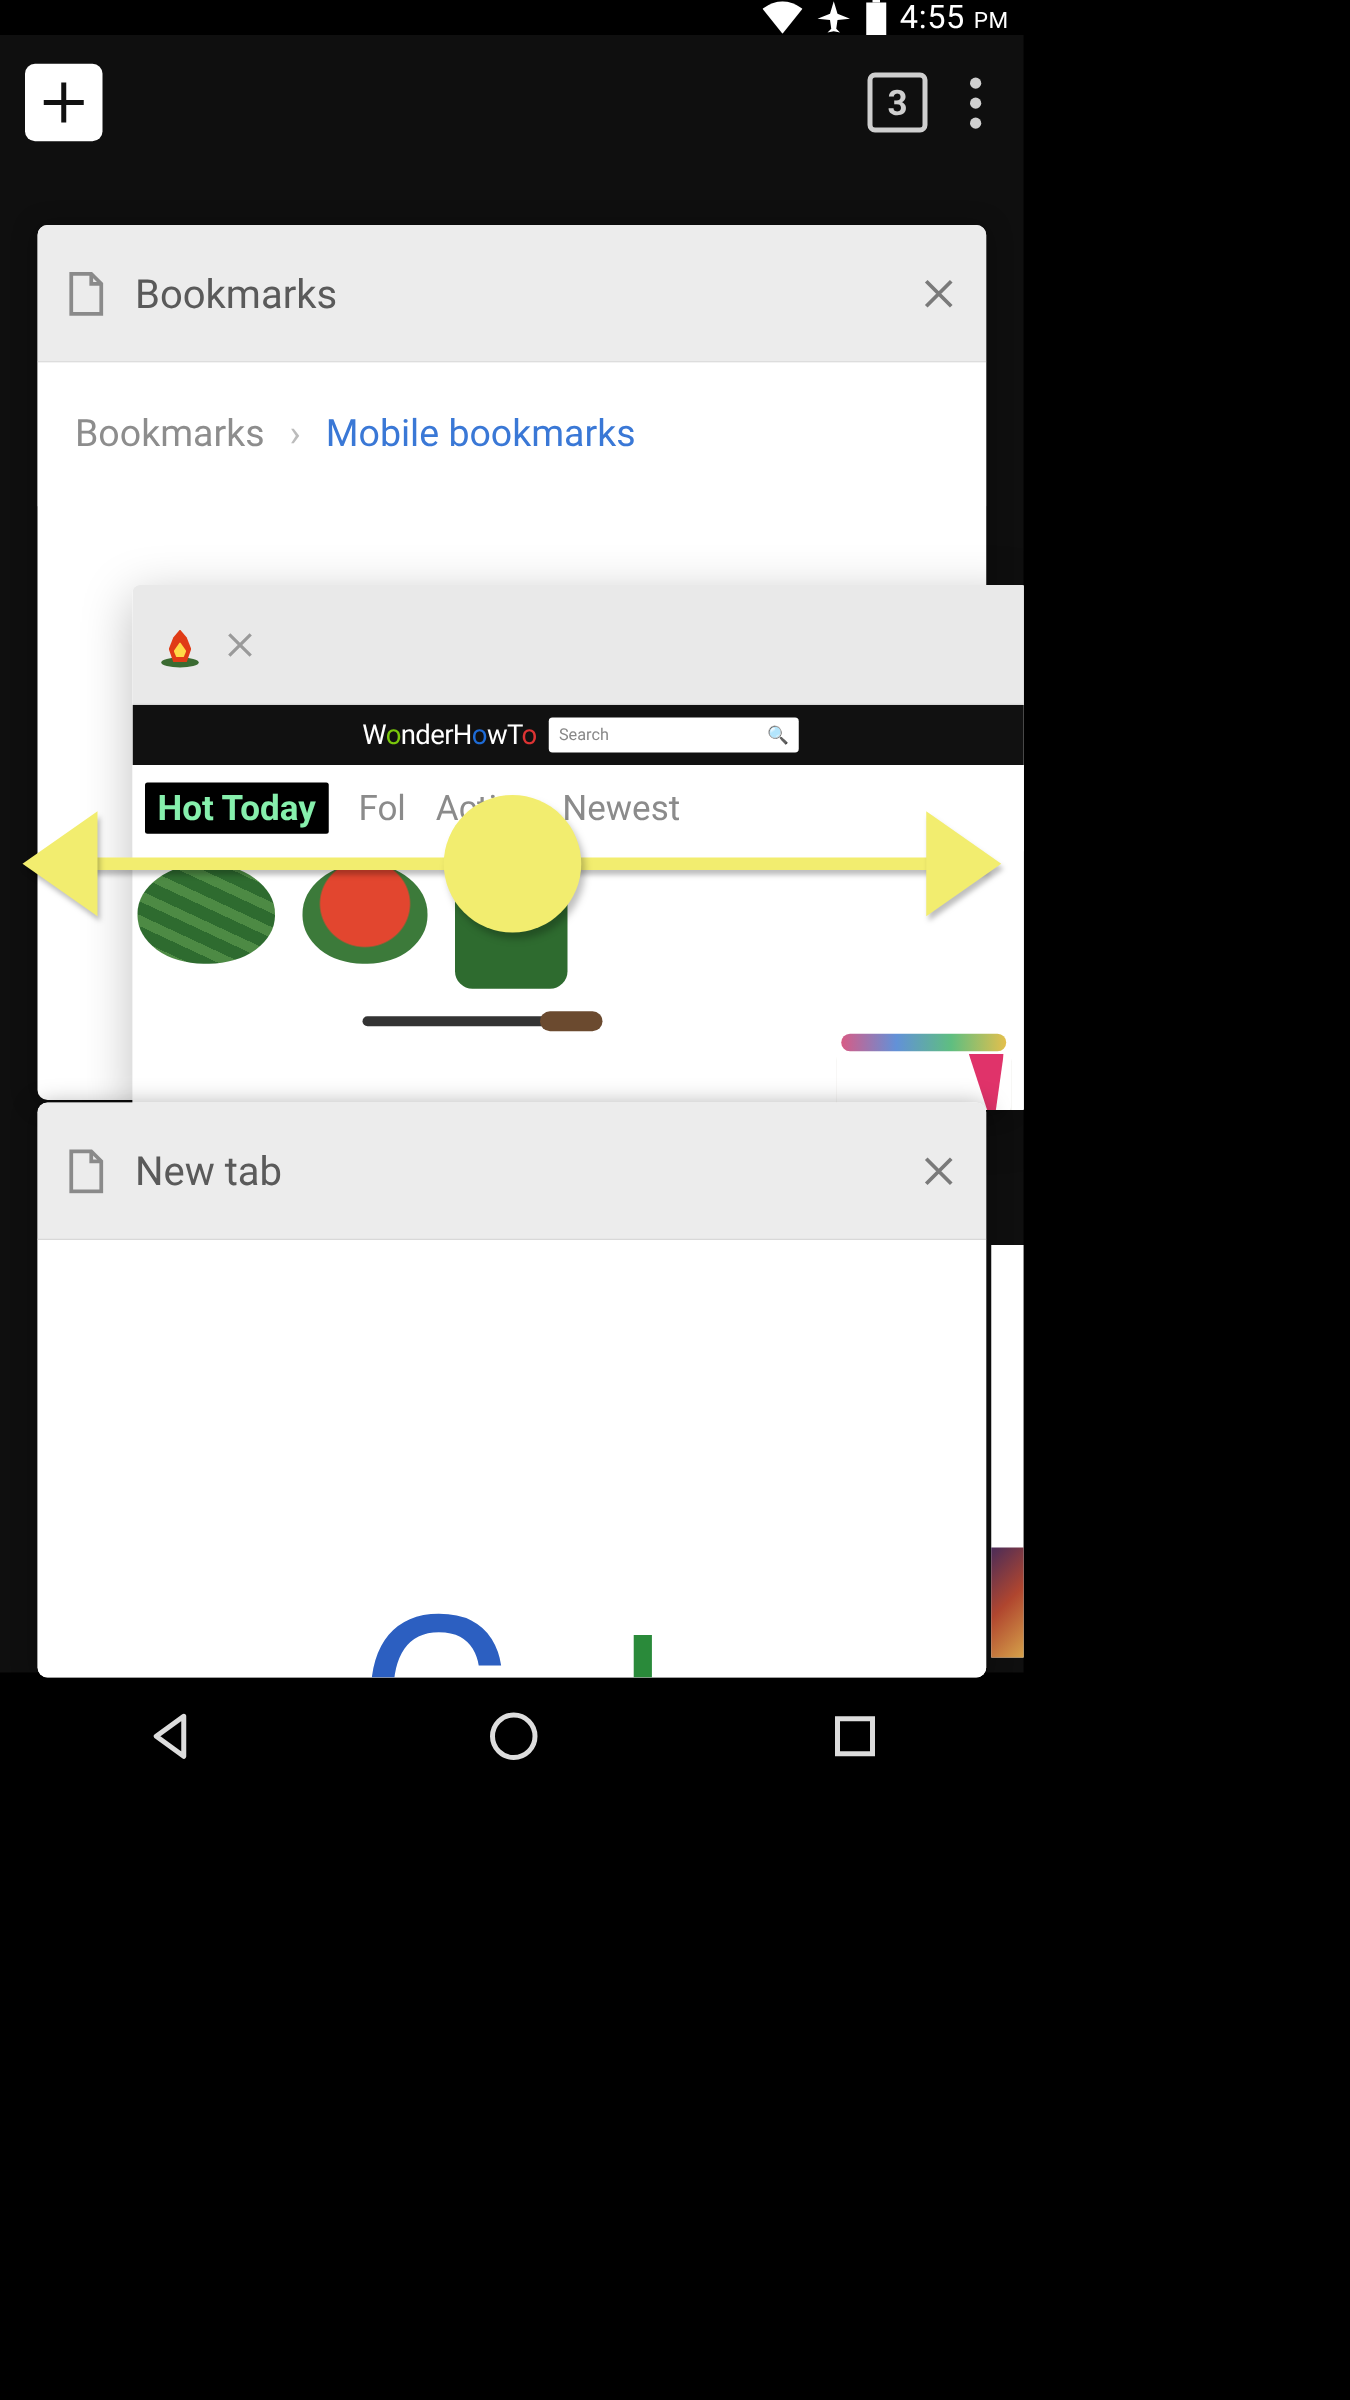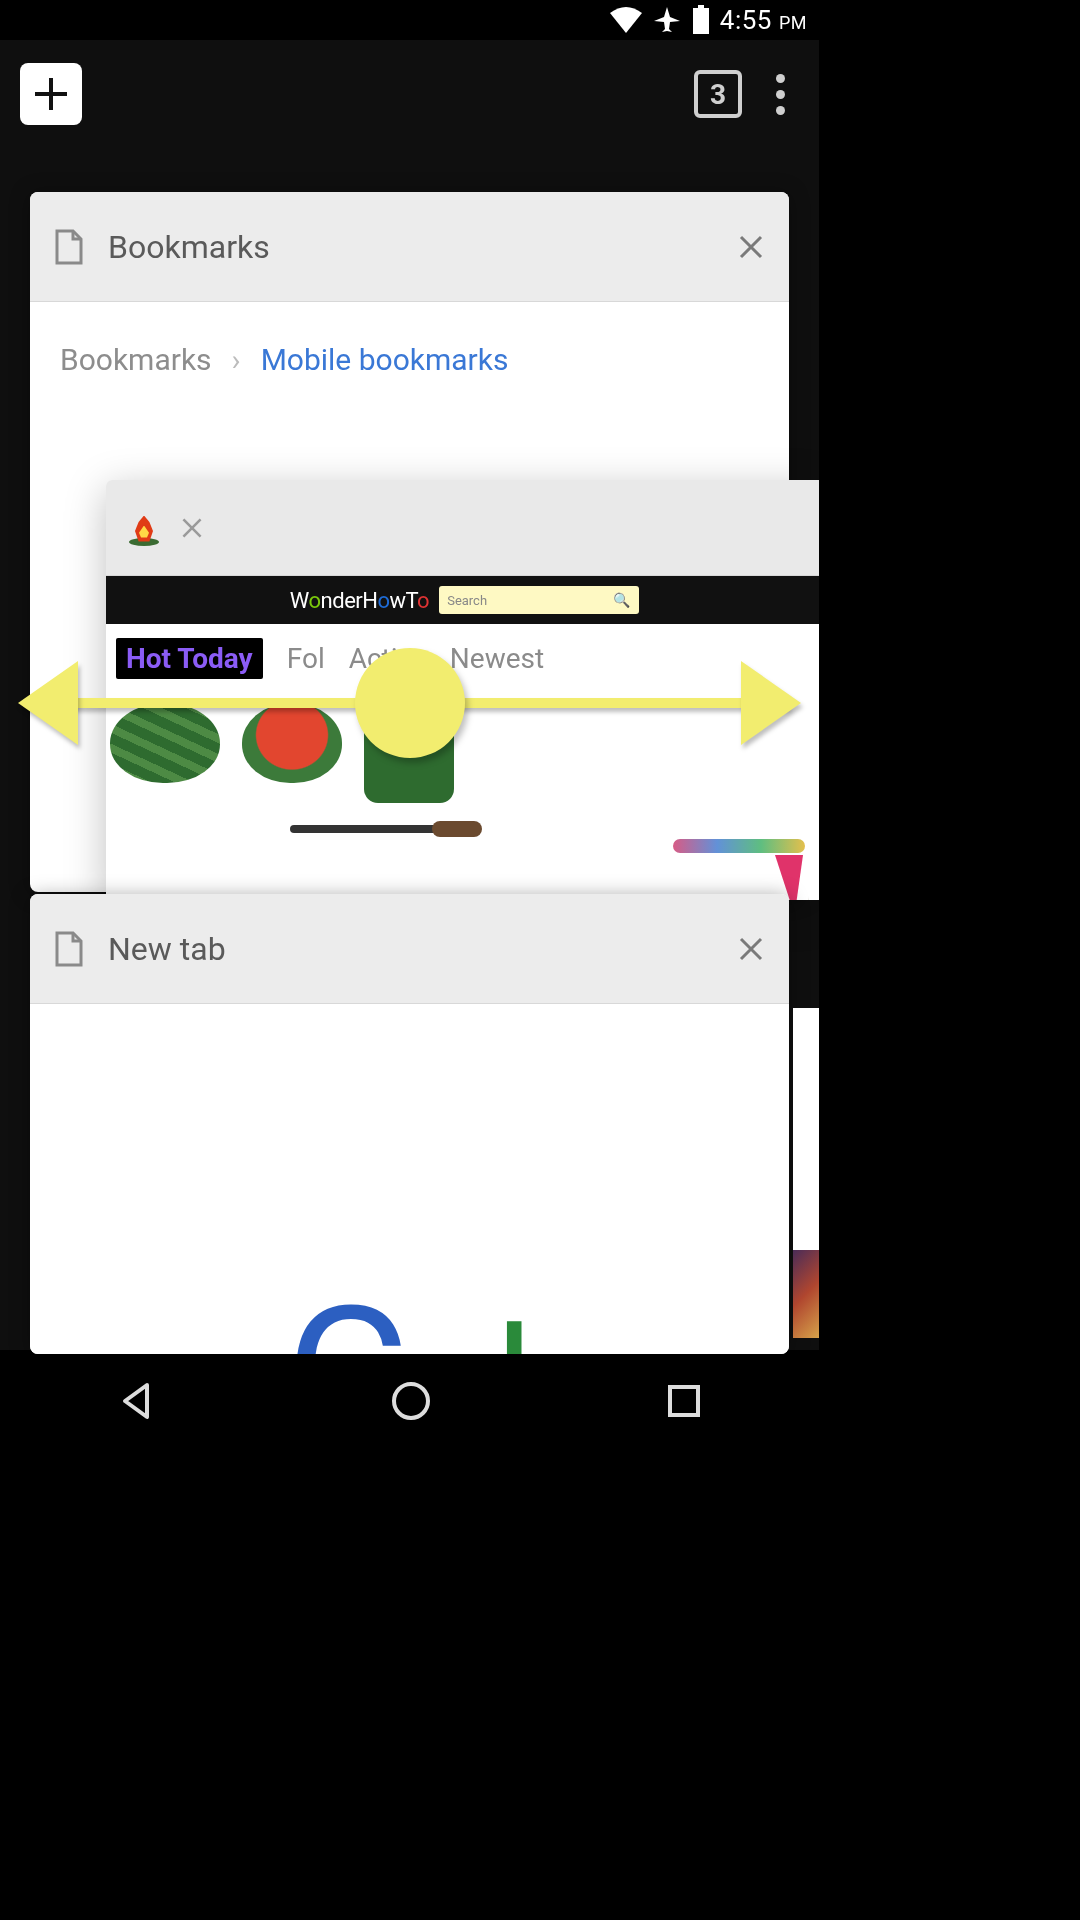--- a/index.html
+++ b/index.html
@@ -1,20 +1,20 @@
 <!DOCTYPE html>
 <html><head>
 <meta charset="utf-8">
 <style>
 * { margin: 0; padding: 0; box-sizing: border-box; }
 html, body { width: 819px; height: 1456px; overflow: hidden; font-family: Roboto, Arial, sans-serif; background: #000; }
 
 
 .status-bar {
-  height: 40px; background: #000; display: flex; align-items: center;
+  height: 28px; background: #000; display: flex; align-items: center;
   justify-content: flex-end; padding: 0 12px; gap: 10px; color: #fff;
 }
 .status-bar .time { font-size: 26px; font-weight: 400; letter-spacing: 0.5px; }
 .status-bar .pm { font-size: 18px; }
 .status-bar svg { display: block; }
 
 
 .toolbar {
   height: 108px; background: #0f0f0f; display: flex; align-items: center;
   padding: 0 20px; gap: 20px;
@@ -69,26 +69,26 @@
 .flame::after { content: ''; position: absolute; left: 4px; top: 10px; width: 10px; height: 12px; background: #ffda46; clip-path: polygon(50% 0, 100% 60%, 80% 100%, 20% 100%, 0 60%); }
 .flame-base { width: 30px; height: 8px; background: #3b6b32; border-radius: 50%; margin-top: -4px; }
 
 #tab2 .tab-body { padding: 0; }
 .wht-top { background: #111; height: 48px; display: flex; align-items: center; padding: 0 10px; gap: 10px; justify-content: center; }
 .wht-logo { color: #fff; font-size: 22px; font-weight: 400; letter-spacing: -0.5px; }
 .wht-logo .g { color: #7ac70c; }
 .wht-logo .b { color: #1e6bd6; }
 .wht-logo .r { color: #d33; }
 .wht-search {
-  flex: 1; max-width: 200px; height: 28px; background: #fef9c3; border-radius: 3px;
+  flex: 1; max-width: 200px; height: 28px; background: #ffffff; border-radius: 3px;
   display: flex; align-items: center; padding: 0 8px; font-size: 13px; color: #888;
 }
 .wht-search .mag { margin-left: auto; font-size: 14px; color: #333; }
 .wht-tabs { background: #fff; display: flex; gap: 24px; padding: 14px 10px; font-size: 28px; color: #8b8b8b; align-items: center; }
-.wht-tabs .hot { background: #000; color: #8b5cf6; padding: 4px 10px; border-radius: 2px; font-weight: 700; }
+.wht-tabs .hot { background: #000; color: #86efac; padding: 4px 10px; border-radius: 2px; font-weight: 700; }
 .wht-imgs { display: flex; gap: 22px; padding: 10px 4px; flex-wrap: wrap; align-items: flex-start; }
 .melon { width: 110px; height: 80px; border-radius: 50% 50% 48% 48%; }
 .m1 { background: repeating-linear-gradient(25deg, #2e6b2f 0 10px, #4d8a44 10px 18px); }
 .m2 { background: radial-gradient(ellipse at 50% 40%, #e2462f 0 50%, #3c7a3a 52% 100%); width: 100px; }
 .m3 { background: linear-gradient(#5d9a52 0 10%, #2e6b2f 10% 100%); width: 90px; height: 100px; border-radius: 14px; position: relative; }
 .m3::before { content: ''; position: absolute; top: 6px; left: 8px; right: 8px; height: 18px; background: #e2462f; border-radius: 6px; }
 .knife { width: 190px; height: 8px; background: #333; border-radius: 4px; position: relative; }
 .knife::after { content: ''; position: absolute; right: -2px; top: -4px; width: 50px; height: 16px; background: #6b4a2f; border-radius: 8px; }
 .cake { width: 140px; height: 84px; background: #fff; border-radius: 10px 10px 40% 40%; box-shadow: 0 6px 0 #d8d5cc; position: relative; }
 .cake::before { content: ''; position: absolute; top: -6px; left: 4px; right: 4px; height: 14px; background: linear-gradient(90deg, #c71551, #1f62c7, #1aa24a, #d8a400); border-radius: 8px; opacity: 0.7; }

